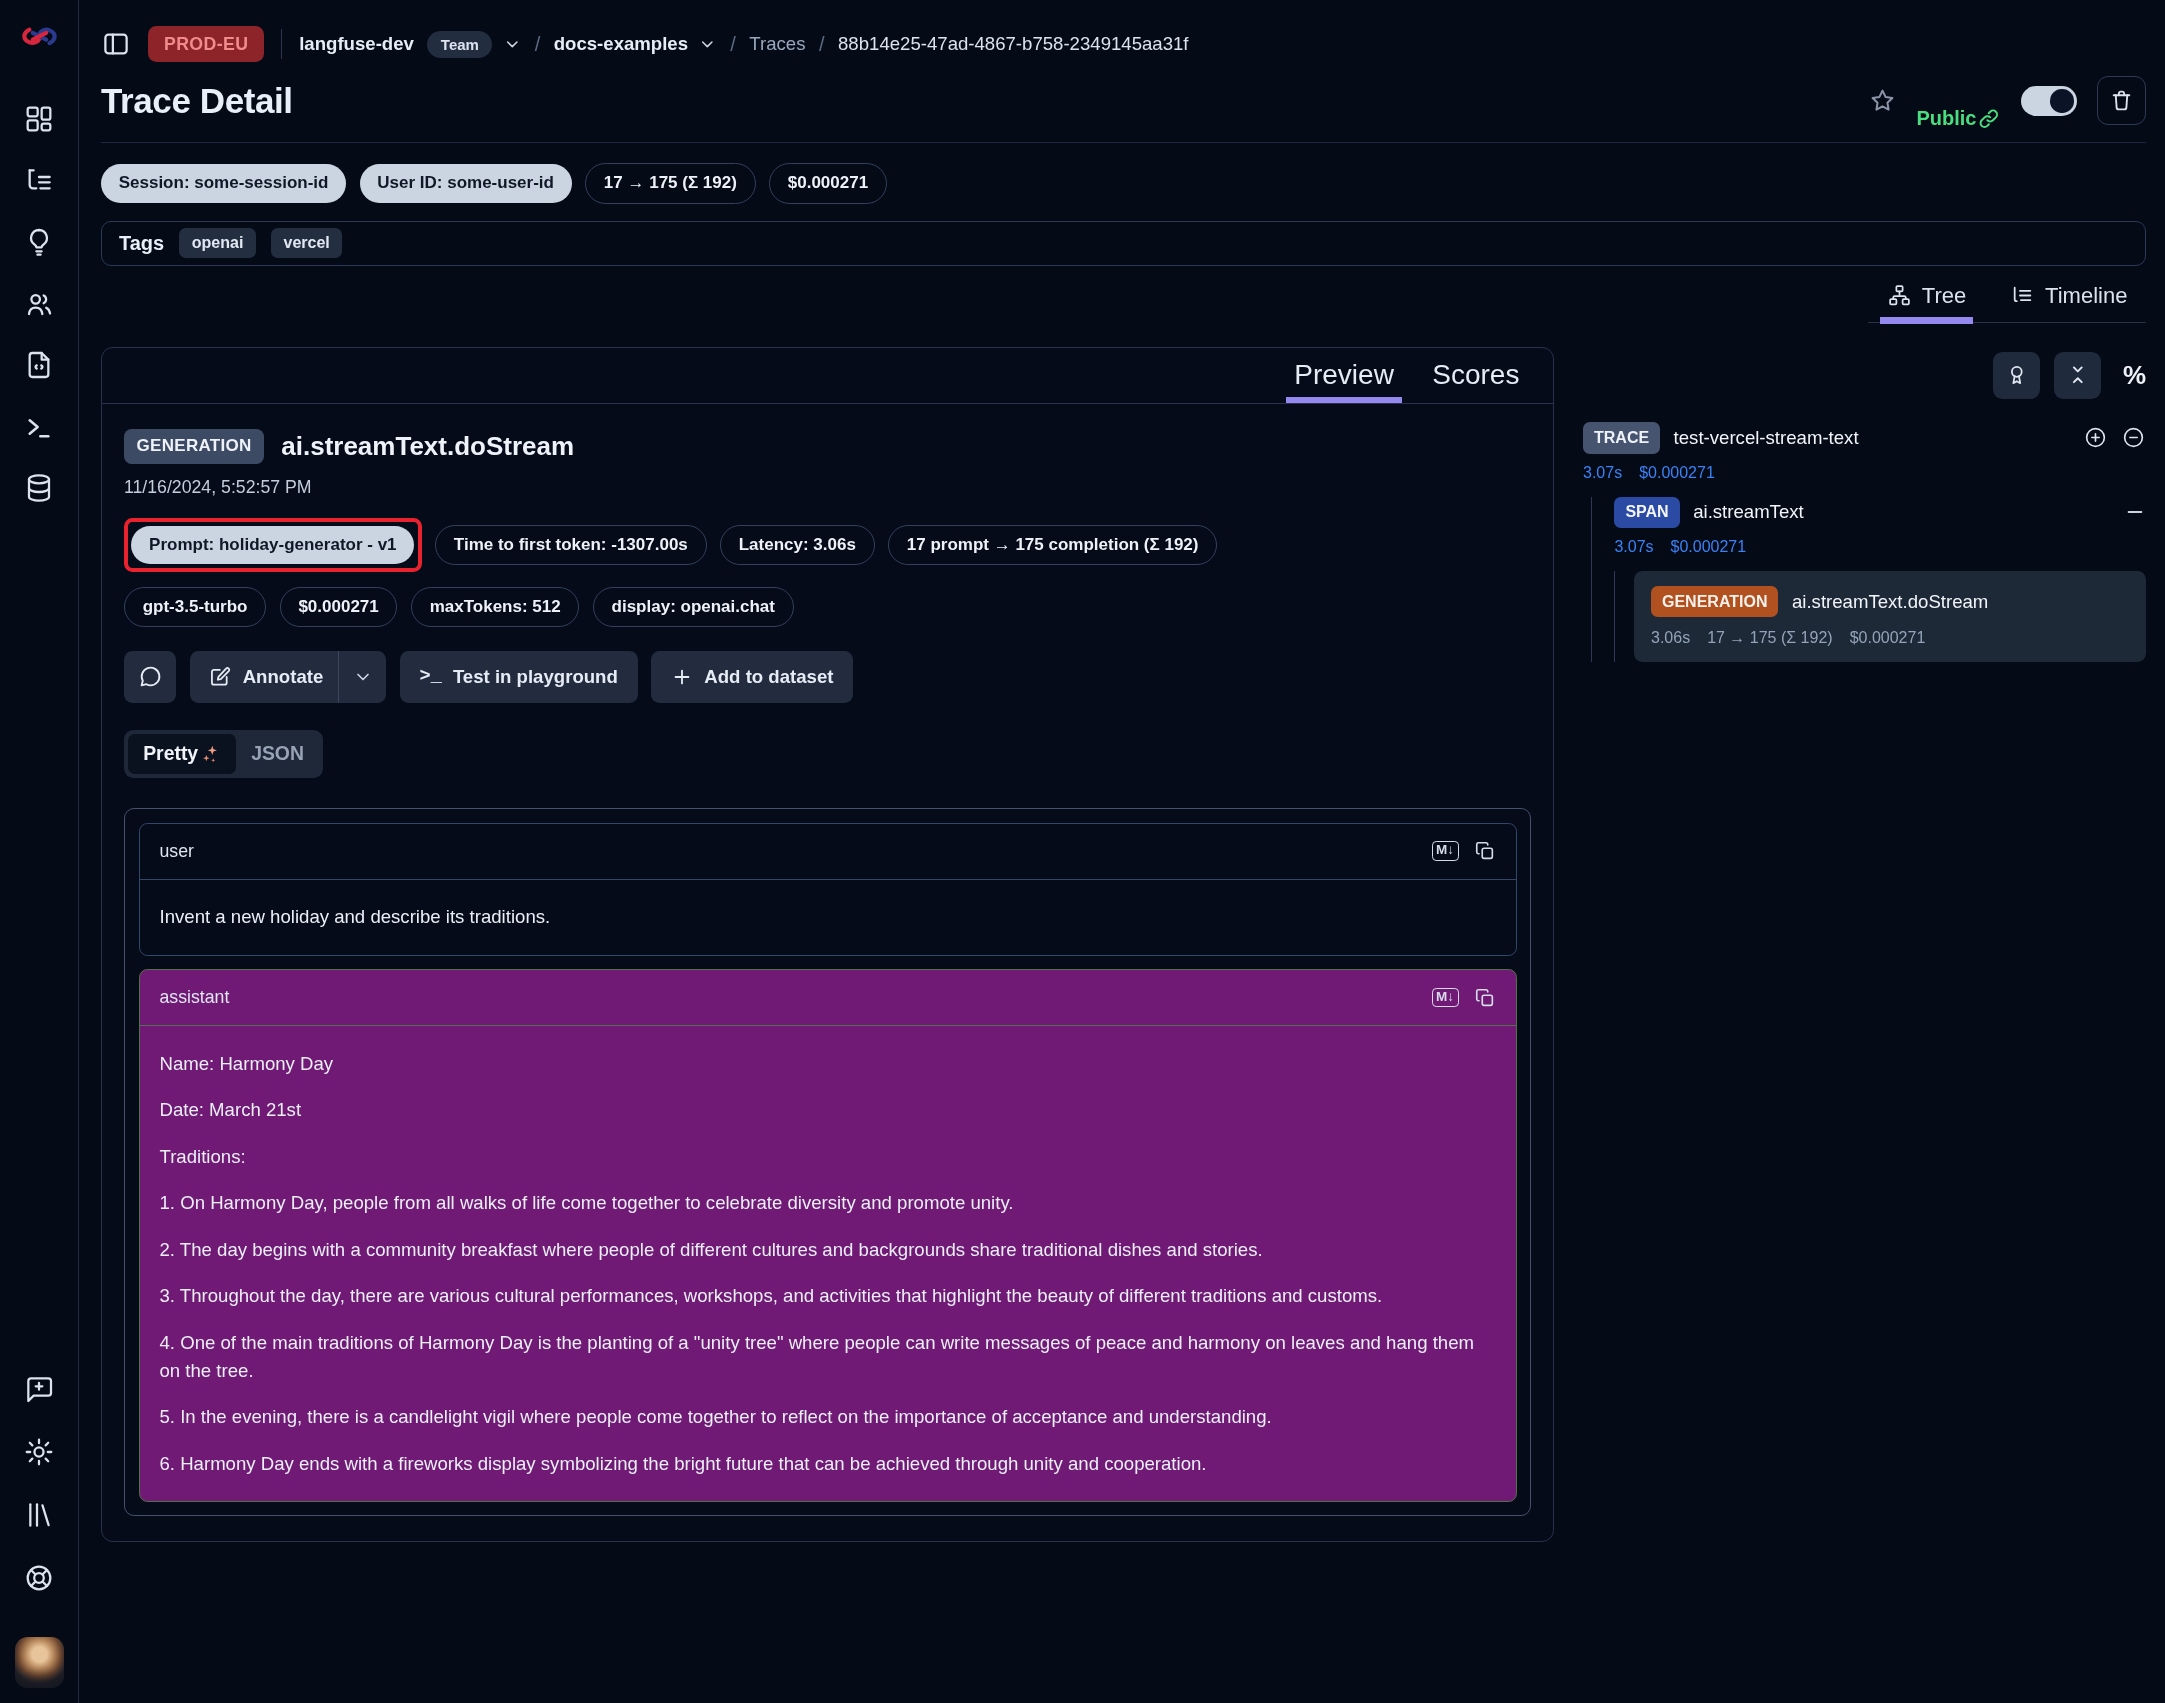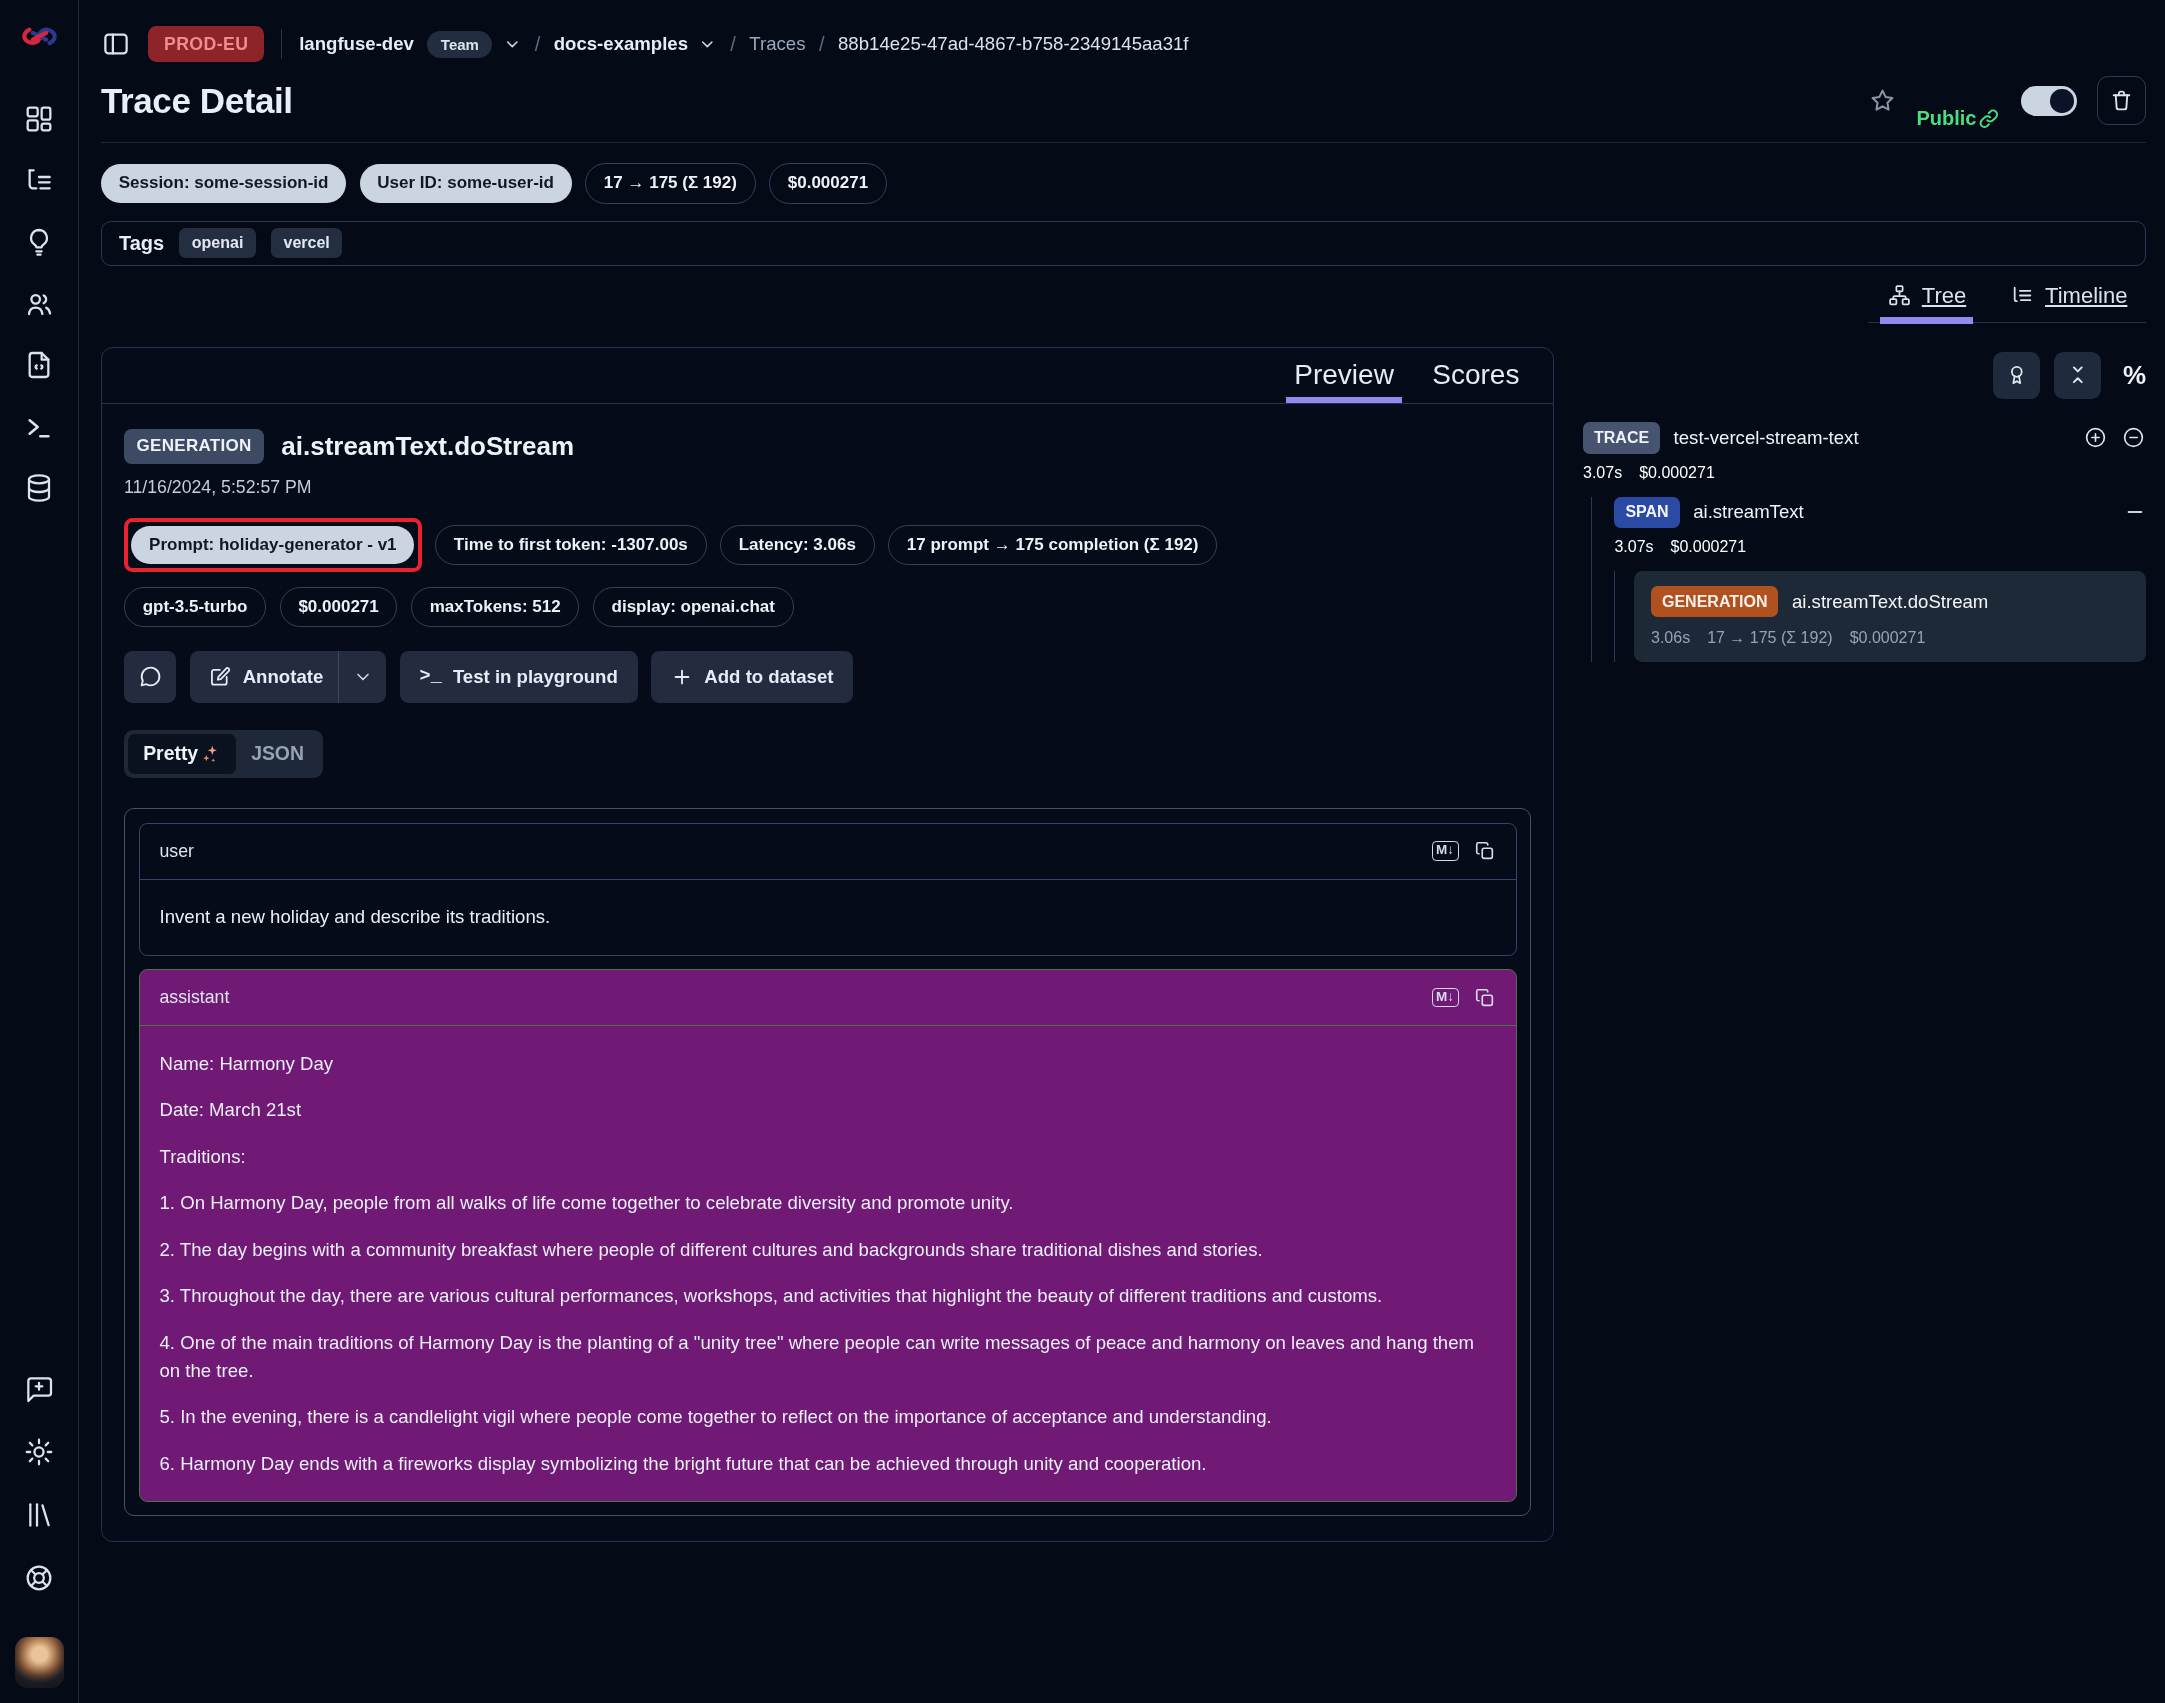--- a/index.html
+++ b/index.html
@@ -68,21 +68,21 @@
     margin-top:17px; border:0.8px solid #2b3956; border-radius:10px;
     padding:8.4px 17px; display:flex; align-items:center; gap:15px; height:45px;
   }
   .tags-label { font-size:20px; font-weight:700; color:#e9eff8; }
   .tag-chip { background:#242e41; border-radius:6.7px; padding:5.9px 12.6px; font-size:16px; font-weight:700; color:#e3e9f2; cursor:pointer; }
 
   .view-tabs-row { display:flex; justify-content:flex-end; margin-top:8.4px; }
   .view-tabs { display:flex; gap:6.7px; border-bottom:1.7px solid #26314a; }
   .view-tab {
     display:flex; gap:10px; align-items:center; font-size:22px; color:#dbe3ee; font-weight:500;
-    padding:8.4px 18.6px 13.5px; position:relative; cursor:pointer;text-decoration:underline;
+    padding:8.4px 18.6px 13.5px; position:relative; cursor:pointer;
   }
   .view-tab.active::after { content:""; position:absolute; left:11.8px; right:11.8px; bottom:-1.7px; height:6.7px; background:#9389ee; }
 
   .content-row { display:flex; margin-top:23.6px; gap:29px; align-items:flex-start; min-height:0; }
 
   
   .obs-card { flex:1; border:0.8px solid #27334e; border-radius:11.8px; background:#050b18; min-width:0; }
   .obs-header {
     display:flex; justify-content:flex-end; align-items:stretch; gap:8.4px;
     border-bottom:0.8px solid #27334e; padding:0 18.6px; height:56px;
@@ -134,21 +134,21 @@
   .sq-btn { width:47px; height:47px; background:#1f2a3c; border-radius:9.3px; display:grid; place-items:center; color:#dfe6f0; cursor:pointer; }
   .pct-btn { font-size:26px; font-weight:600; color:#eef2f8; margin-left:8.4px; cursor:pointer; }
 
   .trace-row { margin-top:23.6px; display:flex; align-items:center; gap:13.5px; }
   .t-badge { font-size:16px; font-weight:600; padding:6.7px 11px; border-radius:6.7px; white-space:nowrap; }
   .t-badge.trace { background:#46546f; color:#eef2f8; }
   .t-badge.span { background:#2b4aa3; color:#f2f5fb; }
   .t-badge.generation { background:#b0511f; color:#f7f1ec; }
   .t-name { font-size:18.6px; color:#f1f5f9; }
   .row-icons { margin-left:auto; display:flex; gap:13.5px; align-items:center; color:#dfe6f0; }
-  .t-metrics { margin-top:10px; font-size:16px; color:#ffffff; display:flex; gap:17px; }
+  .t-metrics { margin-top:10px; font-size:16px; color:#3b82f6; display:flex; gap:17px; }
 
   .tree-children { margin-left:8.4px; border-left:1.7px solid #2c3a55; padding-left:22px; margin-top:15px; }
   .span-row { display:flex; align-items:center; gap:13.5px; }
   .minus-btn { margin-left:auto; color:#cbd5e1; cursor:pointer; }
   .gen-indent { margin-top:15px; border-left:1.7px solid #2c3a55; padding-left:18.6px; }
   .gen-box { background:#1e2938; border-radius:8.4px; padding:15px 17px; cursor:pointer; }
   .gen-title { display:flex; align-items:center; gap:13.5px; }
   .gen-metrics { margin-top:11.8px; font-size:16px; color:#94a3b8; display:flex; gap:17px; }
 </style>
 </head>

